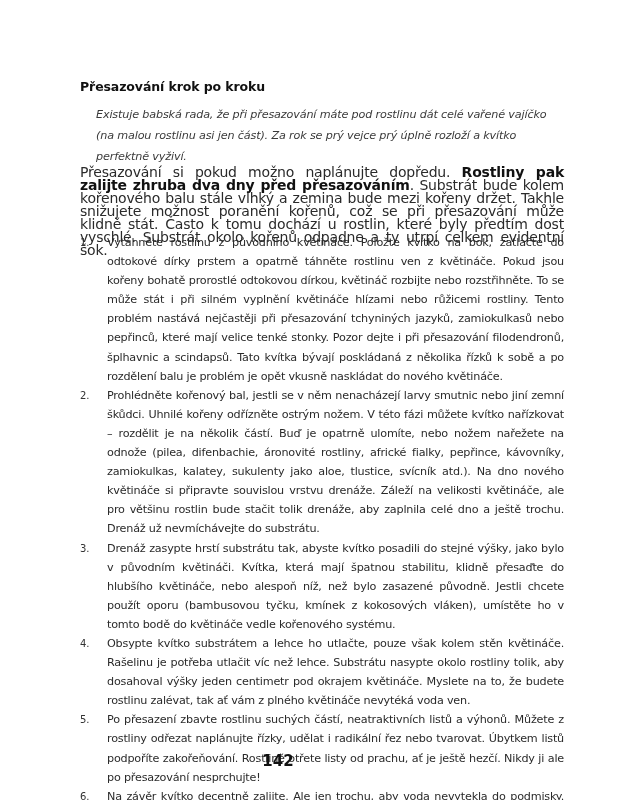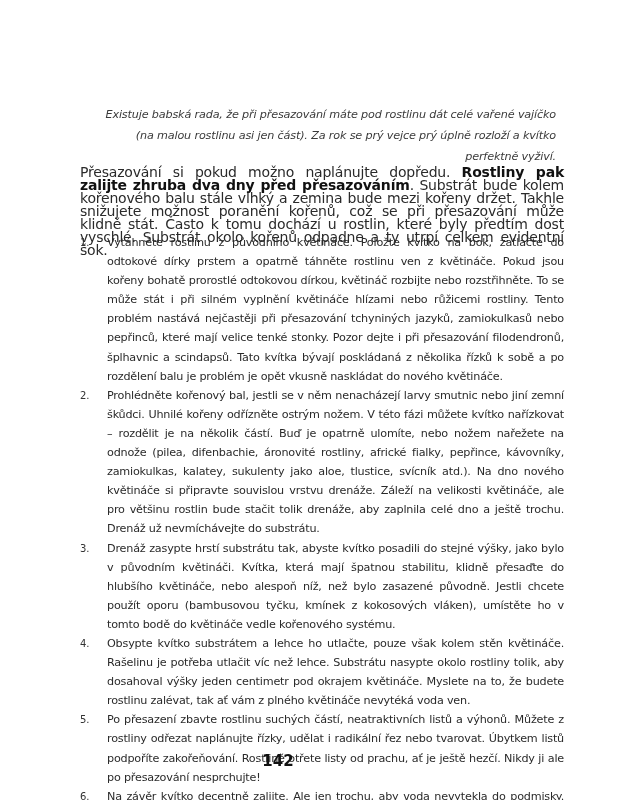--- a/index.html
+++ b/index.html
@@ -2,35 +2,36 @@
 <html><head>
 <meta charset="utf-8">
 <style>
   html, body { margin: 0; padding: 0; background: #ffffff; }
   body { width: 640px; height: 800px; position: relative; overflow: hidden;
          font-family: "DejaVu Sans", sans-serif; color: #2a2a2a; }
   .page { position: absolute; left: 0; top: 0; width: 640px; height: 800px; background: #fff; }
   .heading { position: absolute; left: 80px; top: 79px; font-size: 12.5px; font-weight: bold;
              color: #111; letter-spacing: -0.1px; }
   .quote { position: absolute; left: 96px; top: 104px; width: 460px; font-style: italic;
-           font-size: 11.2px; line-height: 21px; text-align: right; color: #3a3a3a; letter-spacing: -0.15px; }
+           font-size: 11.2px; line-height: 21px; text-align: left; color: #3a3a3a; letter-spacing: -0.15px; }
   .intro { position: absolute; left: 80px; top: 166px; width: 484px; font-size: 14px;
            line-height: 13px; text-align: justify; letter-spacing: -0.2px; }
   .intro b { color: #111; }
   ol.steps { position: absolute; left: 80px; top: 233px; width: 484px; margin: 0; padding: 0;
              list-style: none; font-size: 11.2px; line-height: 19.1px; letter-spacing: -0.2px; }
   ol.steps li { position: relative; padding-left: 27px; text-align: justify; }
   ol.steps li .num { position: absolute; left: 0; top: 0; width: 20px; font-size: 10px; color: #333; }
   .pagenum { position: absolute; left: 0; width: 556px; top: 752px; text-align: center;
              font-weight: bold; font-size: 15px; color: #111; }
 </style>
 </head>
 <body>
 
 <div class="page">
+  <div class="heading">Přesazování krok po kroku</div>
 
   <div class="quote">Existuje babská rada, že při přesazování máte pod rostlinu dát celé vařené vajíčko (na malou rostlinu asi jen část). Za rok se prý vejce prý úplně rozloží a kvítko perfektně vyživí.</div>
 
   <p class="intro" style="margin:0;"><span>Přesazování si pokud možno naplánujte dopředu. </span><b>Rostliny pak zalijte zhruba dva dny před přesazováním</b><span>. Substrát bude kolem kořenového balu stále vlhký a zemina bude mezi kořeny držet. Takhle snižujete možnost poranění kořenů, což se při přesazování může klidně stát. Často k tomu dochází u rostlin, které byly předtím dost vyschlé. Substrát okolo kořenů odpadne a ty utrpí celkem evidentní šok.</span></p>
 
   <ol class="steps">
     <li><span class="num">1.</span><span>Vytáhněte rostlinu z původního květináče. Položte kvítko na bok, zatlačte do odtokové dírky prstem a opatrně táhněte rostlinu ven z květináče. Pokud jsou kořeny bohatě prorostlé odtokovou dírkou, květináč rozbijte nebo rozstřihněte. To se může stát i při silném vyplnění květináče hlízami nebo růžicemi rostliny. Tento problém nastává nejčastěji při přesazování tchyniných jazyků, zamiokulkasů nebo pepřinců, které mají velice tenké stonky. Pozor dejte i při přesazování filodendronů, šplhavnic a scindapsů. Tato kvítka bývají poskládaná z několika řízků k sobě a po rozdělení balu je problém je opět vkusně naskládat do nového květináče.</span></li>
     <li><span class="num">2.</span><span>Prohlédněte kořenový bal, jestli se v něm nenacházejí larvy smutnic nebo jiní zemní škůdci. Uhnilé kořeny odřízněte ostrým nožem. V této fázi můžete kvítko nařízkovat – rozdělit je na několik částí. Buď je opatrně ulomíte, nebo nožem nařežete na odnože (pilea, difenbachie, áronovité rostliny, africké fialky, pepřince, kávovníky, zamiokulkas, kalatey, sukulenty jako aloe, tlustice, svícník atd.). Na dno nového květináče si připravte souvislou vrstvu drenáže. Záleží na velikosti květináče, ale pro většinu rostlin bude stačit tolik drenáže, aby zaplnila celé dno a ještě trochu. Drenáž už nevmíchávejte do substrátu.</span></li>
     <li><span class="num">3.</span><span>Drenáž zasypte hrstí substrátu tak, abyste kvítko posadili do stejné výšky, jako bylo v původním květináči. Kvítka, která mají špatnou stabilitu, klidně přesaďte do hlubšího květináče, nebo alespoň níž, než bylo zasazené původně. Jestli chcete použít oporu (bambusovou tyčku, kmínek z kokosových vláken), umístěte ho v tomto bodě do květináče vedle kořenového systému.</span></li>
     <li><span class="num">4.</span><span>Obsypte kvítko substrátem a lehce ho utlačte, pouze však kolem stěn květináče. Rašelinu je potřeba utlačit víc než lehce. Substrátu nasypte okolo rostliny tolik, aby dosahoval výšky jeden centimetr pod okrajem květináče. Myslete na to, že budete rostlinu zalévat, tak ať vám z plného květináče nevytéká voda ven.</span></li>

